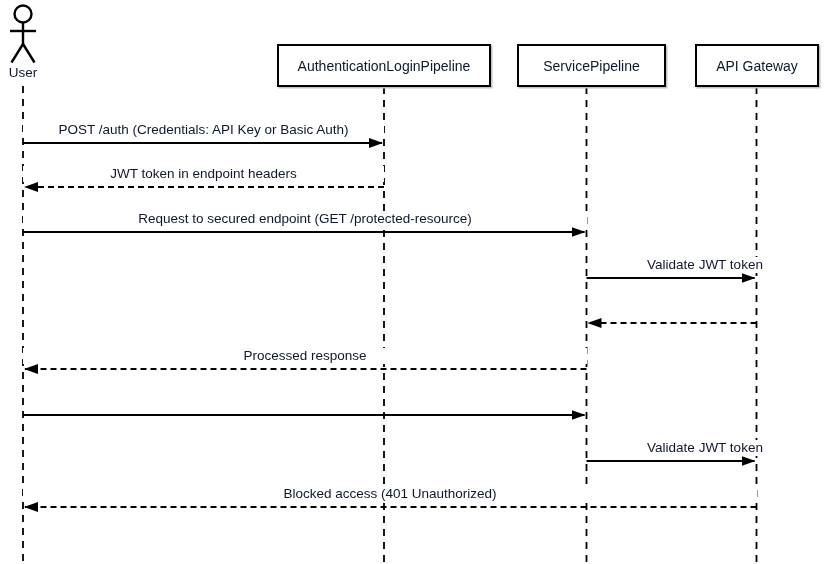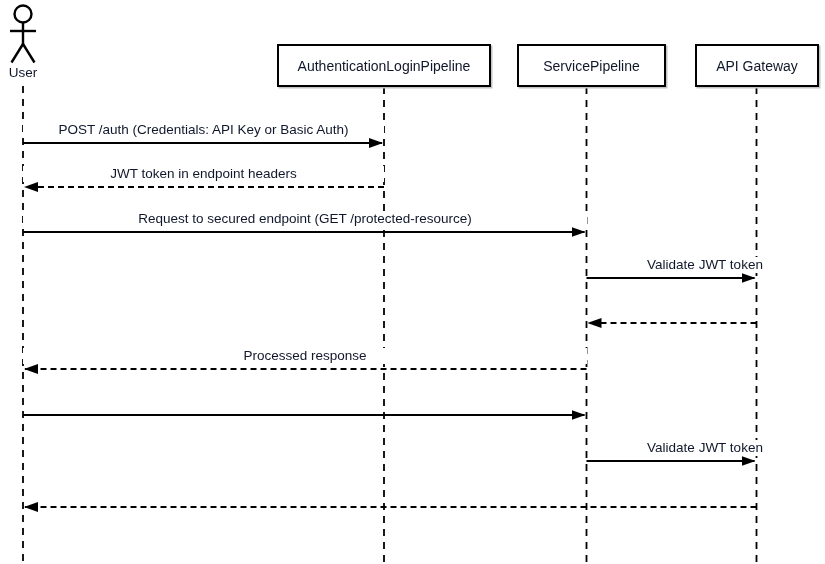--- a/index.html
+++ b/index.html
@@ -124,14 +124,15 @@
   <div class="participant-box box-api">
     <span>API Gateway</span>
   </div>
 
   <div class="msg-label span-user-auth y1">POST /auth (Credentials: API Key or Basic Auth)</div>
   <div class="msg-label span-user-auth y2">JWT token in endpoint headers</div>
   <div class="msg-label span-user-service y3">Request to secured endpoint (GET /protected-resource)</div>
   <div class="msg-label span-service-api y4">Validate JWT token</div>
   <div class="msg-label span-user-service y6">Processed response</div>
   <div class="msg-label span-service-api y8">Validate JWT token</div>
+  <div class="msg-label span-user-api y9">Blocked access (401 Unauthorized)</div>
 
 </div>
 
 </body></html>

